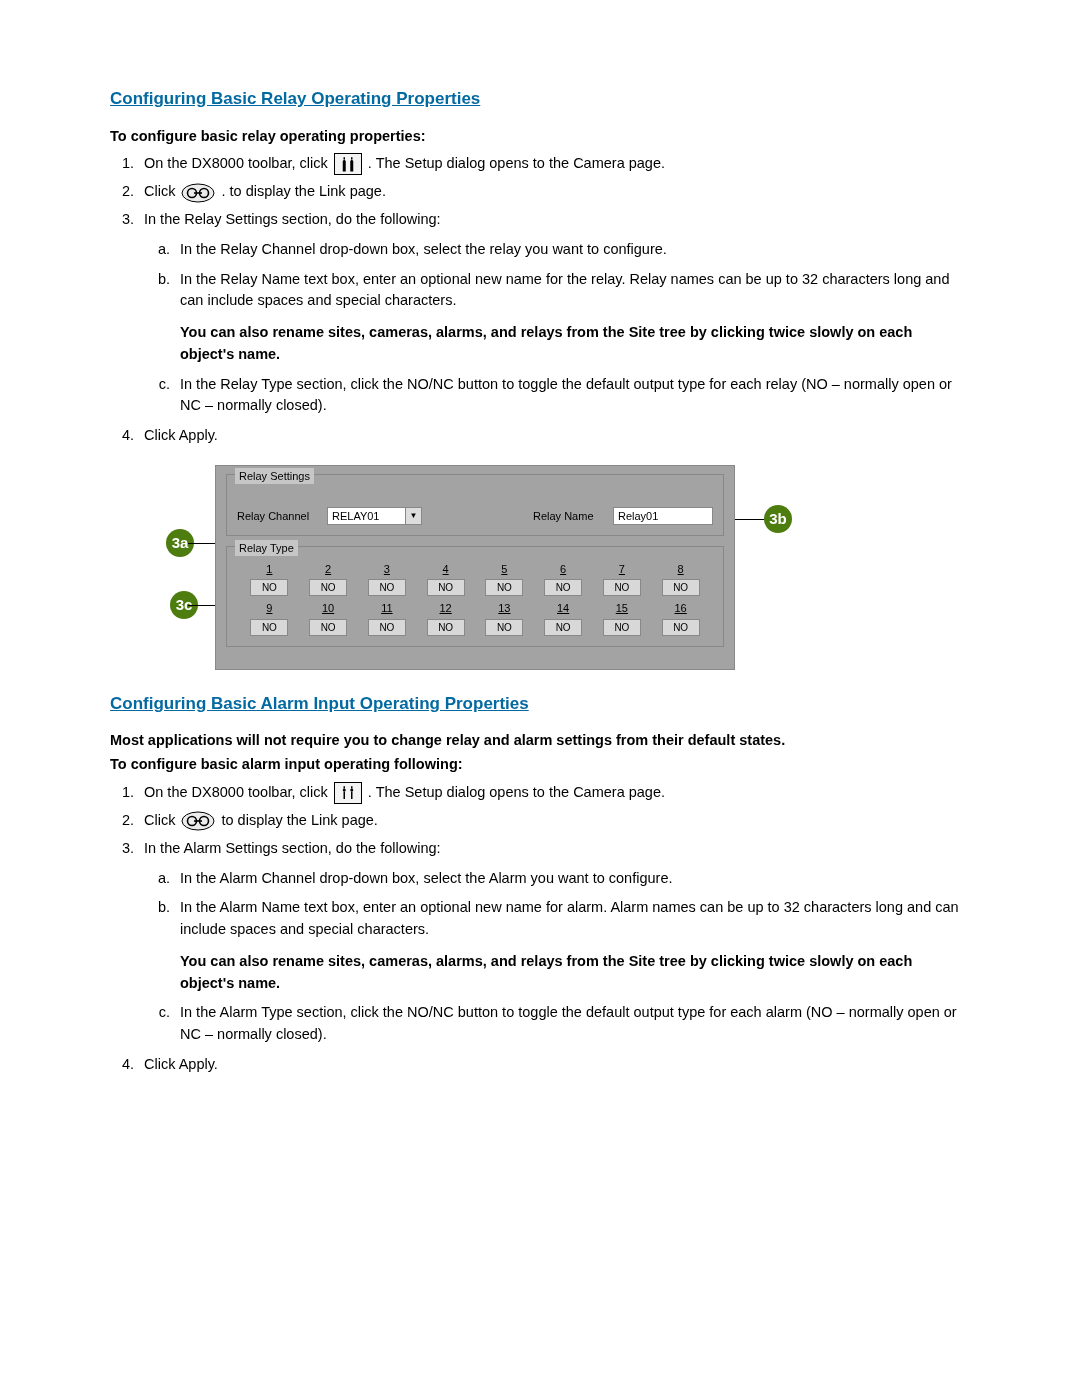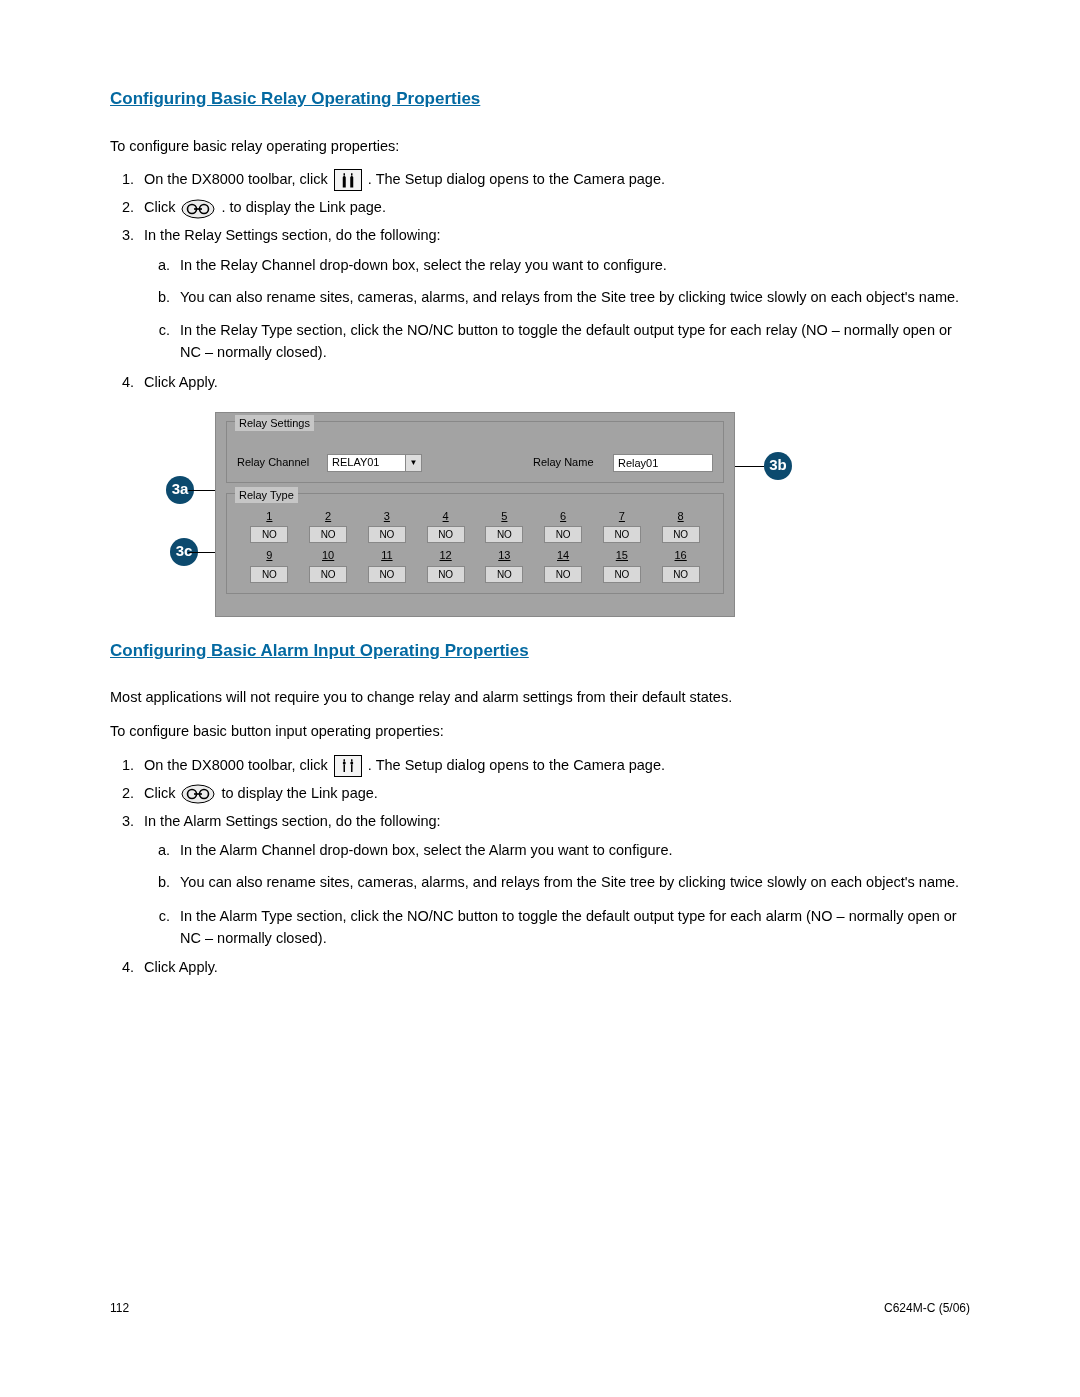--- a/index.html
+++ b/index.html
@@ -14,21 +14,21 @@
     color: #000;
   }
   .section-heading {
     color: #0369a1;
     font-weight: bold;
     font-size: 17px;
     text-decoration: underline;
     margin: 6px 0 12px 0;
     display: inline-block;
   }
-  p { margin: 12px 0; }
+  p { margin: 2px 0; font-weight: bold; }
   ol { margin: 6px 0 6px 0; padding-left: 28px; }
   ol > li { margin: 6px 0; padding-left: 6px; }
   ol ol.alpha { list-style-type: lower-alpha; padding-left: 30px; }
   ol ol.alpha > li { margin: 8px 0; }
   .sub-note { margin-top: 10px; }
   .icon-btn {
     display: inline-block;
     vertical-align: middle;
     border: 1px solid #000;
     background: #f4f4f4;
@@ -50,21 +50,21 @@
   .figure-area {
     position: relative;
     width: 100%;
     height: 210px;
   }
   .callout-badge {
     position: absolute;
     width: 28px;
     height: 28px;
     border-radius: 50%;
-    background: #0c4a6e;
+    background: #4d7c0f;
     color: #fff;
     font-weight: bold;
     font-size: 15px;
     display: flex;
     align-items: center;
     justify-content: center;
   }
   .callout-line {
     position: absolute;
     background: #000;
@@ -208,20 +208,21 @@
           <line x1="13" y1="10" x2="21" y2="10" stroke="#000" stroke-width="1.6"></line>
         </svg>
     </span>
     <span>. to display the Link page.</span>
   </li>
   <li>
     <span>In the Relay Settings section, do the following:</span>
     <ol class="alpha">
       <li>In the Relay Channel drop-down box, select the relay you want to configure.</li>
       <li>
+        <span>In the Relay Name text box, enter an optional new name for the relay. Relay names can be up to 32 characters long and can include spaces and special characters.</span>
         <p class="sub-note">You can also rename sites, cameras, alarms, and relays from the Site tree by clicking twice slowly on each object's name.</p>
       </li>
       <li>In the Relay Type section, click the NO/NC button to toggle the default output type for each relay (NO – normally open or NC – normally closed).</li>
     </ol>
   </li>
   <li>Click Apply.</li>
 </ol>
 
 
 <div class="figure-wrap">
@@ -322,21 +323,21 @@
       </div>
     </div>
 
   </div>
 </div>
 
 
 <span class="section-heading">Configuring Basic Alarm Input Operating Properties</span>
 
 <p>Most applications will not require you to change relay and alarm settings from their default states.</p>
-<p>To configure basic button input operating properties:</p>
+<p>To configure basic alarm input operating following:</p>
 
 <ol>
   <li>
     <span>On the DX8000 toolbar, click </span>
     <span class="icon-btn">
       <svg width="18" height="18" viewBox="0 0 24 24">
           <rect x="6" y="3" width="2" height="3" fill="#000"></rect>
           <rect x="16" y="3" width="2" height="3" fill="#000"></rect>
           <path d="M6 10h2v10H6zM16 10h2v10h-2z" fill="#000"></path>
           <circle cx="7" cy="8" r="2" fill="#000"></circle>
@@ -355,20 +356,21 @@
           <line x1="13" y1="10" x2="21" y2="10" stroke="#000" stroke-width="1.6"></line>
         </svg>
     </span>
     <span> to display the Link page.</span>
   </li>
   <li>
     <span>In the Alarm Settings section, do the following:</span>
     <ol class="alpha">
       <li>In the Alarm Channel drop-down box, select the Alarm you want to configure.</li>
       <li>
+        <span>In the Alarm Name text box, enter an optional new name for alarm. Alarm names can be up to 32 characters long and can include spaces and special characters.</span>
         <p class="sub-note">You can also rename sites, cameras, alarms, and relays from the Site tree by clicking twice slowly on each object's name.</p>
       </li>
       <li>In the Alarm Type section, click the NO/NC button to toggle the default output type for each alarm (NO – normally open or NC – normally closed).</li>
     </ol>
   </li>
   <li>Click Apply.</li>
 </ol>
 
 <div class="footer">
   <span>112</span>

